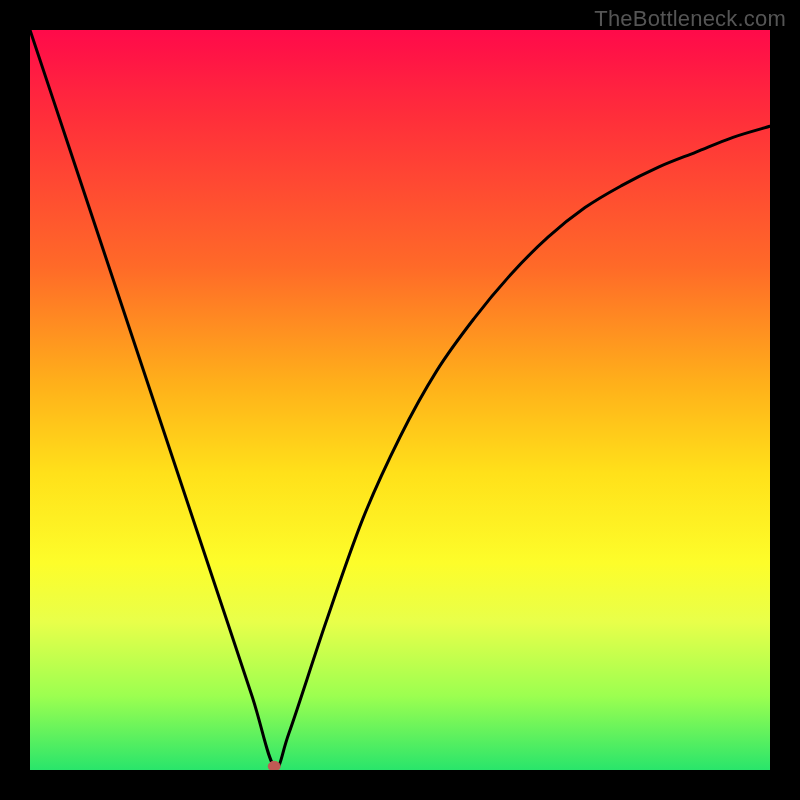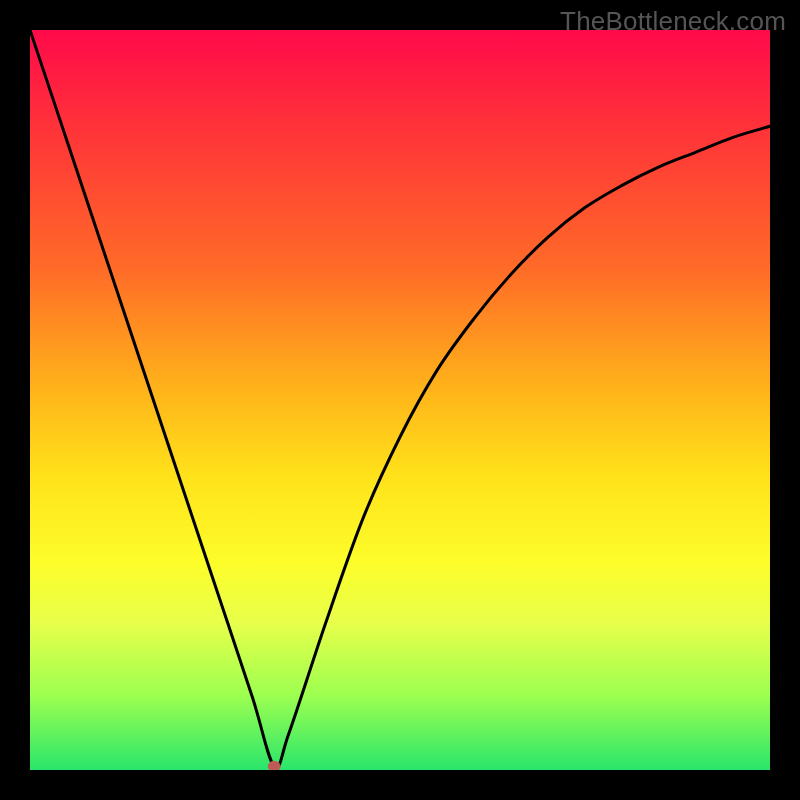--- a/index.html
+++ b/index.html
@@ -15,21 +15,21 @@
     position: relative;
     width: 800px;
     height: 800px;
     background: #000;
   }
   .watermark {
     position: absolute;
     top: 6px;
     right: 14px;
     color: #555;
-    font-size: 26px;
+    font-size: 22px;
     font-weight: 500;
     letter-spacing: 0.2px;
     user-select: none;
   }
   .plot-area {
     position: absolute;
     left: 30px;
     top: 30px;
     width: 740px;
     height: 740px;

